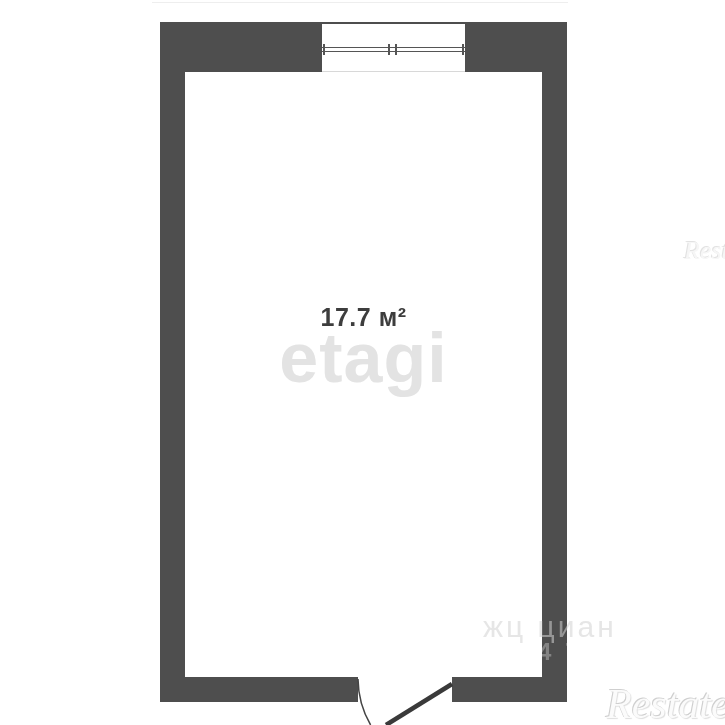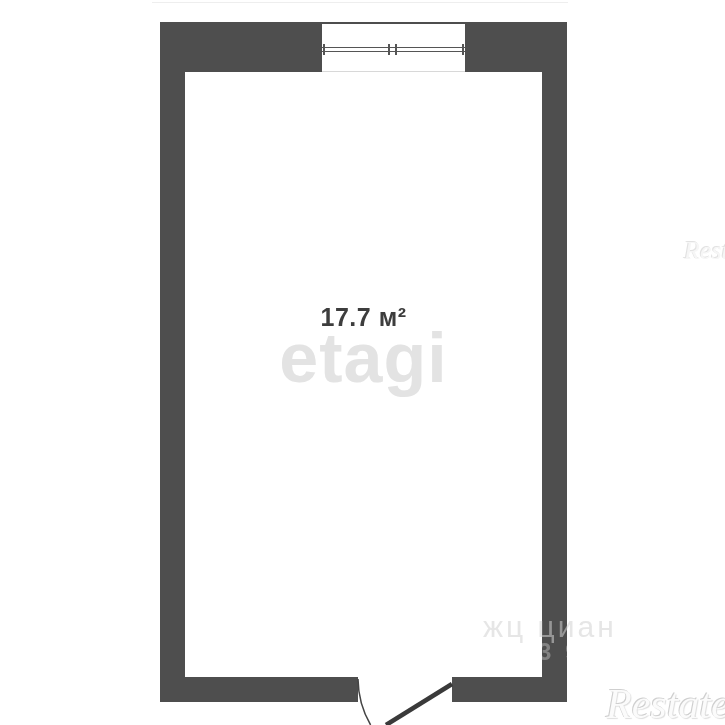--- a/index.html
+++ b/index.html
@@ -86,18 +86,18 @@
   <svg class="door-svg" viewBox="0 0 725 725">
     <path d="M 358 679 A 94 94 0 0 0 370.6 725" fill="none" stroke="#444444" stroke-width="1.5"></path>
     <line x1="452" y1="684" x2="386" y2="725" stroke="#3a3a3a" stroke-width="4.5"></line>
   </svg>
 
   <div class="area-label">17.7 м²</div>
 
   <div class="wm-etagi">etagi</div>
 
   <div class="wm-cian">жц циан</div>
-  <div class="wm-digits">39</div>
+  <div class="wm-digits">47</div>
 
   <div class="wm-restate-mid">Restate</div>
   <div class="wm-restate-bottom">Restate</div>
 
 </div>
 
 </body></html>

